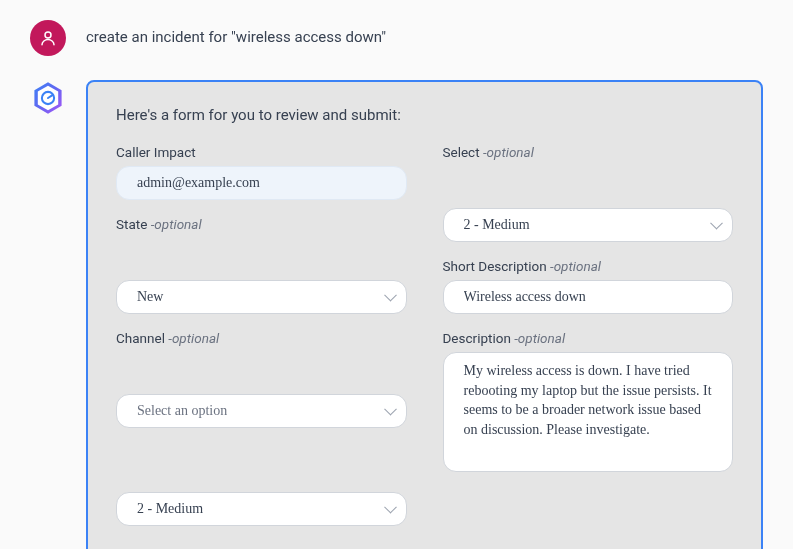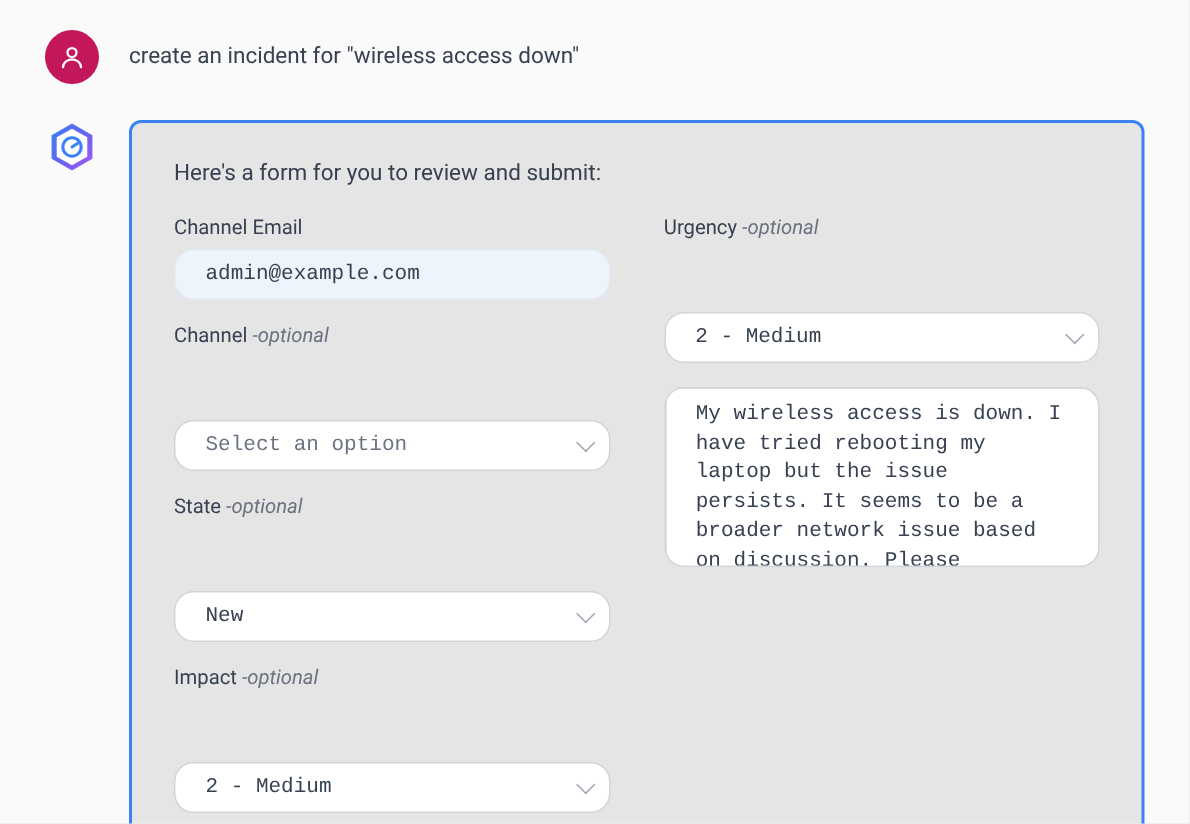--- a/index.html
+++ b/index.html
@@ -96,21 +96,21 @@
       margin-top: 15px;
     }
     .input, .select, .textarea {
       width: 100%;
       border: 1px solid #d1d5db;
       border-radius: 13px;
       padding: 8px 20px;
       font-size: 14px;
       color: #374151;
       background: #fff;
-      font-family: Liberation Mono, monospace;
+      font-family: Liberation Serif, serif;
     }
     .readonly {
       background: #eef4fb;
       border: 1px solid #e0e9f4;
     }
     .select-wrap {
       position: relative;
     }
     .select {
       appearance: none;
@@ -197,70 +197,77 @@
   </div>
 
   <div class="card">
     <div class="card-title">Here's a form for you to review and submit:</div>
 
     <div class="form-grid">
 
       <div class="col">
 
         <div class="field">
-          <label class="label">Channel Email</label>
+          <label class="label">Caller Impact</label>
           <div class="input readonly">admin@example.com</div>
         </div>
 
         <div class="field">
           <label class="label">
+            <span>State</span>
+            <span class="optional">-optional</span>
+          </label>
+          <div class="select-wrap">
+            <div class="select">New</div>
+          </div>
+        </div>
+
+        <div class="field">
+          <label class="label">
             <span>Channel</span>
             <span class="optional">-optional</span>
           </label>
           <div class="select-wrap">
             <div class="select placeholder-sel">Select an option</div>
           </div>
         </div>
 
         <div class="field">
-          <label class="label">
-            <span>State</span>
-            <span class="optional">-optional</span>
-          </label>
-          <div class="select-wrap">
-            <div class="select">New</div>
-          </div>
-        </div>
-
-        <div class="field">
-          <label class="label">
-            <span>Impact</span>
-            <span class="optional">-optional</span>
-          </label>
           <div class="select-wrap">
             <div class="select">2 - Medium</div>
           </div>
         </div>
 
       </div>
 
       <div class="col">
 
         <div class="field">
           <label class="label">
-            <span>Urgency</span>
+            <span>Select</span>
             <span class="optional">-optional</span>
           </label>
           <div class="select-wrap">
             <div class="select">2 - Medium</div>
           </div>
         </div>
 
-
-        <div class="field">
+        <div class="field">
+          <label class="label">
+            <span>Short Description</span>
+            <span class="optional">-optional</span>
+          </label>
+          <input type="text" class="input" value="Wireless access down" style="">
+        </div>
+
+        <div class="field">
+          <label class="label">
+            <span>Description</span>
+            <span class="optional">-optional</span>
+          </label>
           <textarea class="textarea" style="">My wireless access is down. I have tried rebooting my laptop but the issue persists. It seems to be a broader network issue based on discussion. Please investigate.</textarea>
         </div>
 
       </div>
     </div>
 
     <div class="actions">
       <button class="btn btn-cancel">Cancel</button>
     </div>
 

